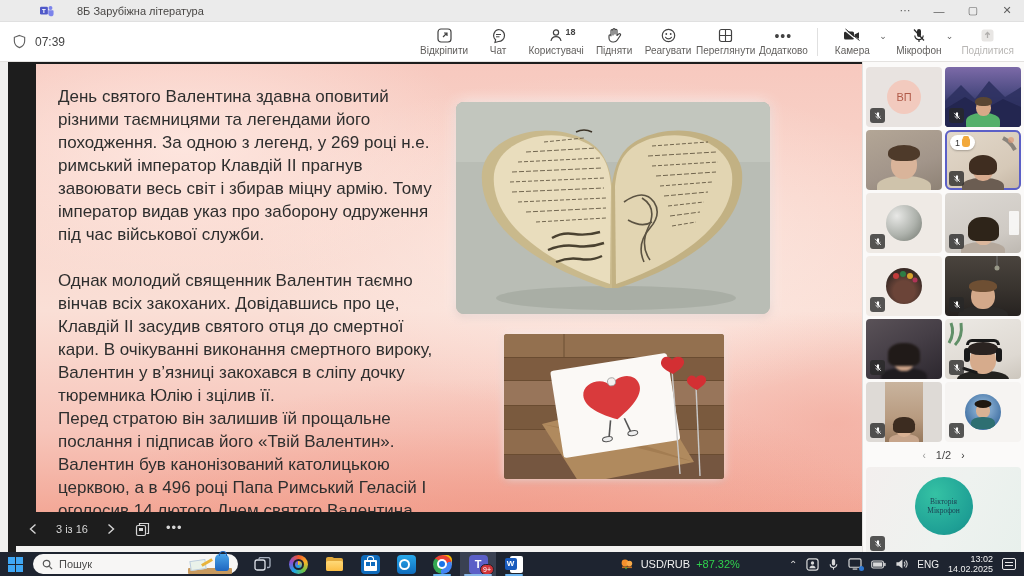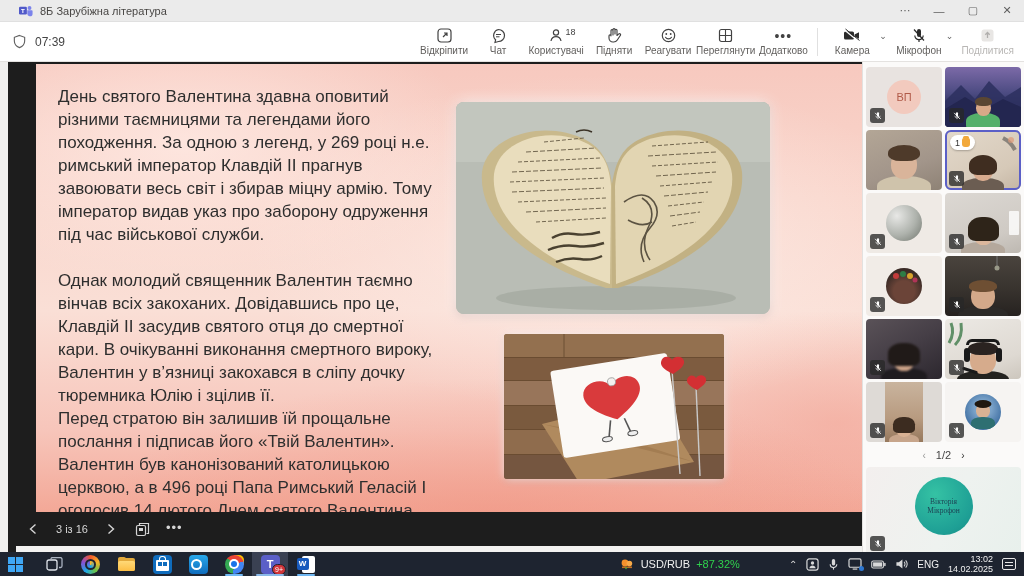--- a/index.html
+++ b/index.html
@@ -5,37 +5,37 @@
   * { margin:0; padding:0; box-sizing:border-box; }
   html,body { width:1024px; height:576px; overflow:hidden; font-family:"Liberation Sans", sans-serif; background:#ddd; }
   .screen { position:absolute; top:0; left:0; width:1024px; height:576px; background:#ebebeb; }
 
   
   .sliver-blue { position:absolute; left:459px; top:0; width:53px; height:3px; background:#4a90d9; }
   .sliver-gray { position:absolute; left:512px; top:0; width:64px; height:3px; background:#9a9a9a; }
 
   
   .titlebar { position:absolute; left:0; top:0; width:1024px; height:22px; background:#ebebeb; border-bottom:1px solid #e0e0e0; display:flex; align-items:center; justify-content:space-between; z-index:5; }
-  .titlebar-left { display:flex; align-items:center; gap:7px; padding-left:19px; }
+  .titlebar-left { display:flex; align-items:center; gap:23px; padding-left:40px; }
   .teams-logo { width:14px; height:14px; }
   .titlebar-title { font-size:11px; color:#484644; }
   .titlebar-right { display:flex; align-items:center; height:22px; }
   .wbtn { width:34px; height:22px; display:flex; align-items:center; justify-content:center; font-size:11px; color:#5f5f5f; cursor:default; }
 
   
   .toolbar { position:absolute; left:0; top:22px; width:1024px; height:40px; background:#fff; border-bottom:1px solid #e4e2e0; display:flex; align-items:center; justify-content:space-between; z-index:5; }
   .tb-left { display:flex; align-items:center; gap:8px; padding-left:12px; }
   .shield { width:15px; height:15px; }
   .timer { font-size:12px; color:#444; }
   .tb-right { display:flex; align-items:flex-start; gap:2px; padding-right:10px; }
   .tb-btn { display:flex; flex-direction:column; align-items:center; justify-content:center; min-width:52px; height:38px; gap:1px; }
   .tb-btn .ic { height:17px; display:flex; align-items:flex-end; justify-content:center; position:relative; }
   .tb-btn .lbl { font-size:10px; color:#605e5c; white-space:nowrap; }
   .tb-btn svg { display:block; }
-  .ppl-count { font-size:9px; color:#424242; position:absolute; right:-11px; top:0px; font-weight:normal;margin-left:12px; }
+  .ppl-count { font-size:9px; color:#424242; position:absolute; right:-11px; top:0px; font-weight:bold;margin-left:12px; }
   .tb-sep { width:1px; height:28px; background:#e0e0e0; margin:5px 6px 0 6px; }
   .dev-group { display:flex; align-items:flex-start; }
   .chev { font-size:9px; color:#616161; margin:8px 6px 0 1px; }
   .share-btn .lbl { color:#b8b6b4; }
   .leave-btn { margin:4px 0 0 8px; height:30px; background:#c4314b; border-radius:3px; color:#fff; display:flex; align-items:center; gap:7px; padding:0 14px; font-size:12px; font-weight:bold; }
 
   
   .main { position:absolute; left:0; top:62px; width:1024px; height:490px; }
   .edge-strip { position:absolute; left:0; top:0; width:8px; height:490px; background:#f0efee; }
   .stage { position:absolute; left:8px; top:0; width:854px; height:490px; background:#1d1d1d; }
@@ -637,20 +637,33 @@
 
   <div class="taskbar">
     <div class="tb-start">
       <div class="winlogo">
           <i></i>
           <i></i>
           <i></i>
           <i></i>
         </div>
     </div>
+    <div class="searchbox">
+      <svg width="11" height="11" viewBox="0 0 12 12">
+          <circle cx="5" cy="5" r="3.6" fill="none" stroke="#555" stroke-width="1.3"></circle>
+          <line x1="8" y1="8" x2="11" y2="11" stroke="#555" stroke-width="1.3"></line>
+        </svg>
+      <span class="stext">Пошук</span>
+      <div class="search-art">
+        <div class="art-desk"></div>
+          <div class="art-book"></div>
+          <div class="art-pencil"></div>
+          <div class="art-backpack"></div>
+      </div>
+    </div>
     <div class="taskicons">
       <div class="ticell">
         <svg width="17" height="15" viewBox="0 0 17 15">
             <rect x="1" y="3" width="10" height="10" rx="2" fill="none" stroke="#dfe3ea" stroke-width="1.3"></rect>
             <path d="M5 3V2a1.5 1.5 0 0 1 1.5-1.5H14A1.8 1.8 0 0 1 16 2.3V9a1.5 1.5 0 0 1-1.5 1.5H13" fill="none" stroke="#aab2c0" stroke-width="1.3"></path>
           </svg>
       </div>
       <div class="ticell">
         <div class="appic" style="border-radius:50%;background:conic-gradient(#f2572b,#f7b529,#67c34b,#1ba6e8,#8a4fd3,#f2572b);">
             <div style="position:absolute;inset:4px;border-radius:50%;background:#1e2430;"></div>

